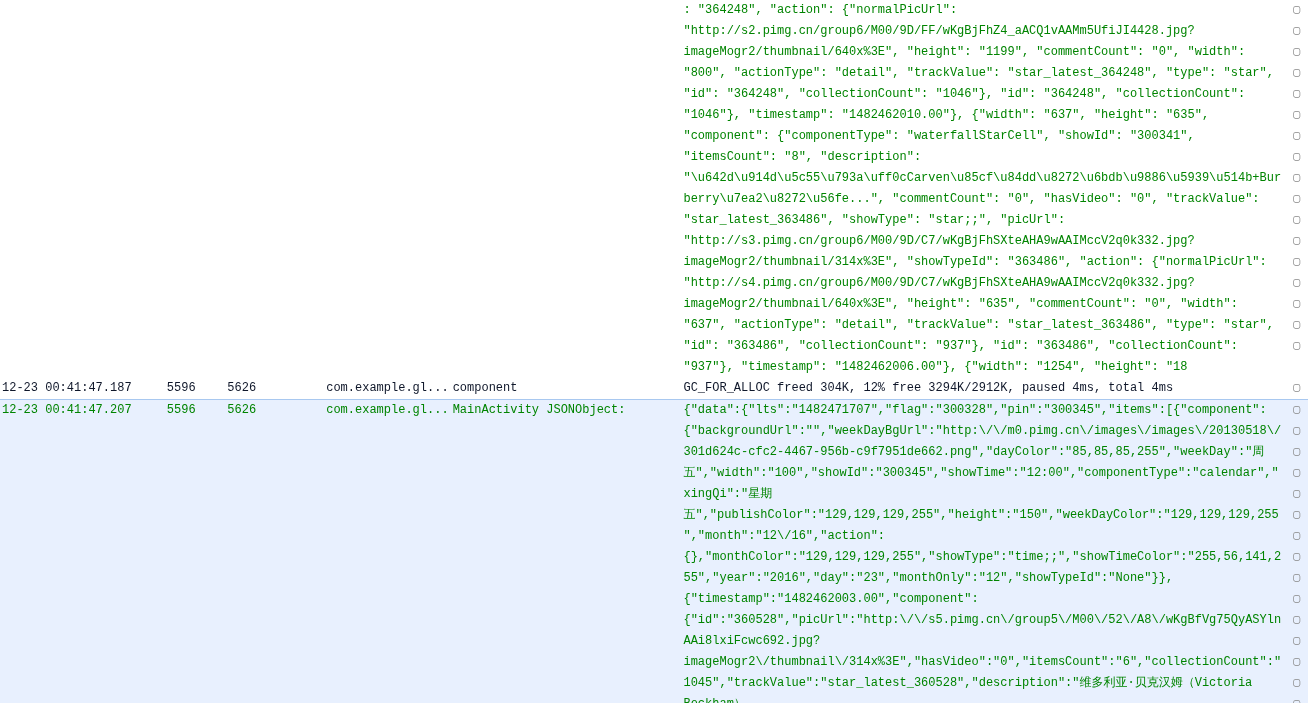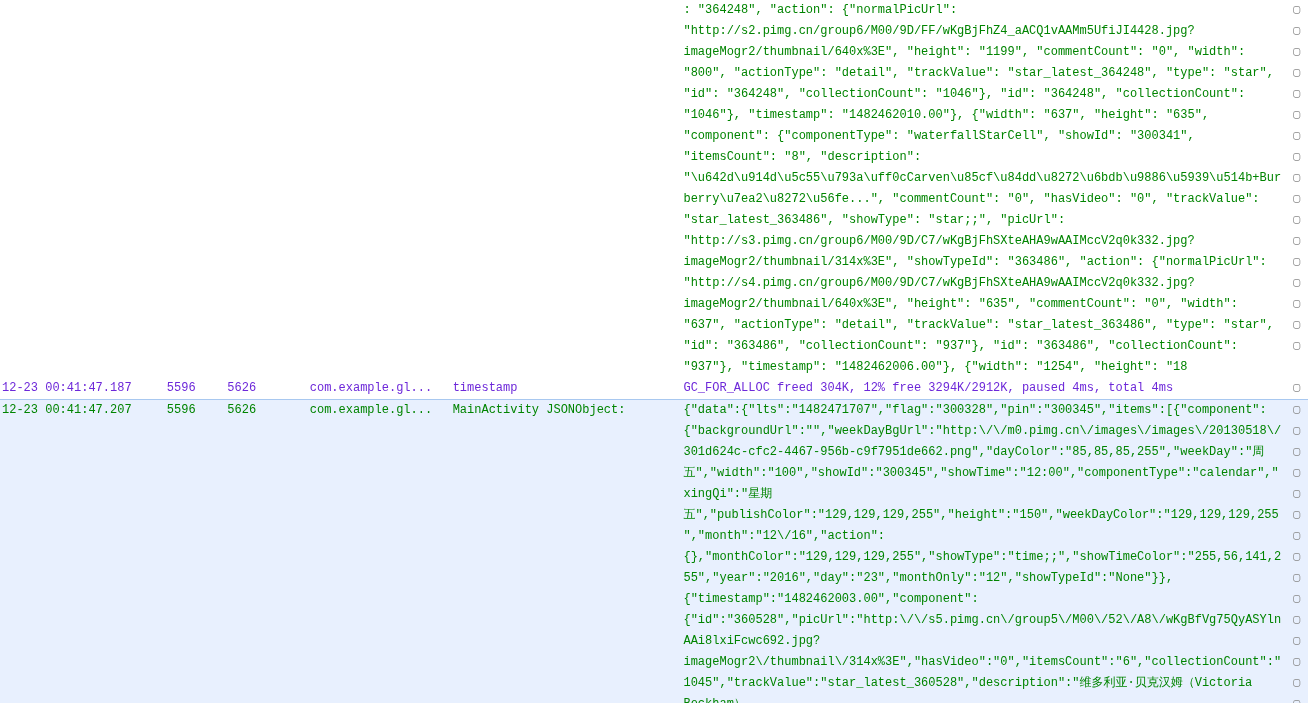--- a/index.html
+++ b/index.html
@@ -21,28 +21,28 @@
   white-space: pre-wrap;
   word-wrap: break-word;
   vertical-align: top;
   line-height: 21px;
   overflow: hidden;
 }
 .col-time { width: 150px; }
 .col-pid { width: 55px; }
 .col-tid { width: 55px; }
 .col-level { width: 20px; }
-.col-pkg { width: 130px; }
+.col-pkg { width: 130px; text-align: right; }
 .col-tag { width: 180px; }
 .col-space { width: 30px; }
 .col-msg { width: 550px; position: relative; }
 .col-bkpt { width: 20px; text-align: center; }
 
 .txt-green { color: #008400; }
-.txt-darkblue { color: #6d28d9; }
+.txt-darkblue { color: #0f172a; }
 
 .row-sel { background: #e8f0fe; border-top: 1px solid #a8c8f0; border-bottom: 1px solid #a8c8f0; }
 .row-sel td { background: #e8f0fe; }
 
 .bkpt-glyph {
   color: #888;
   cursor: pointer;
 }
 </style>
 </head>
@@ -77,21 +77,21 @@
 <span class="bkpt-glyph">▢</span>
 <span class="bkpt-glyph">▢</span>
 </td>
       </tr>
       <tr>
         <td class="col-time txt-darkblue">12-23 00:41:47.187</td>
         <td class="col-pid txt-darkblue">5596</td>
         <td class="col-tid txt-darkblue">5626</td>
         <td class="col-level txt-darkblue"></td>
         <td class="col-pkg txt-darkblue">com.example.gl...</td>
-        <td class="col-tag txt-darkblue">timestamp</td>
+        <td class="col-tag txt-darkblue">component</td>
         <td class="col-space"></td>
         <td class="col-msg txt-darkblue">GC_FOR_ALLOC freed 304K, 12% free 3294K/2912K, paused 4ms, total 4ms</td>
         <td class="col-bkpt" style="white-space: pre-line;"><span class="bkpt-glyph">▢</span>
 </td>
       </tr>
       <tr class="row-sel">
         <td class="col-time txt-green">12-23 00:41:47.207</td>
         <td class="col-pid txt-green">5596</td>
         <td class="col-tid txt-green">5626</td>
         <td class="col-level txt-green"></td>

